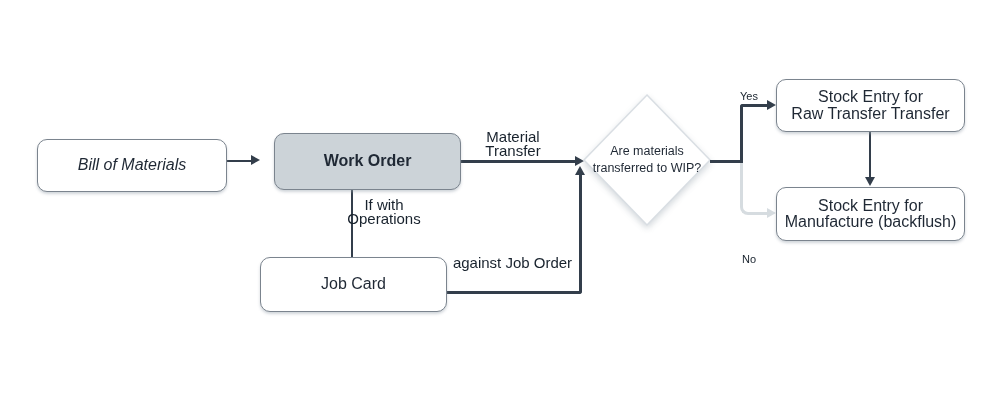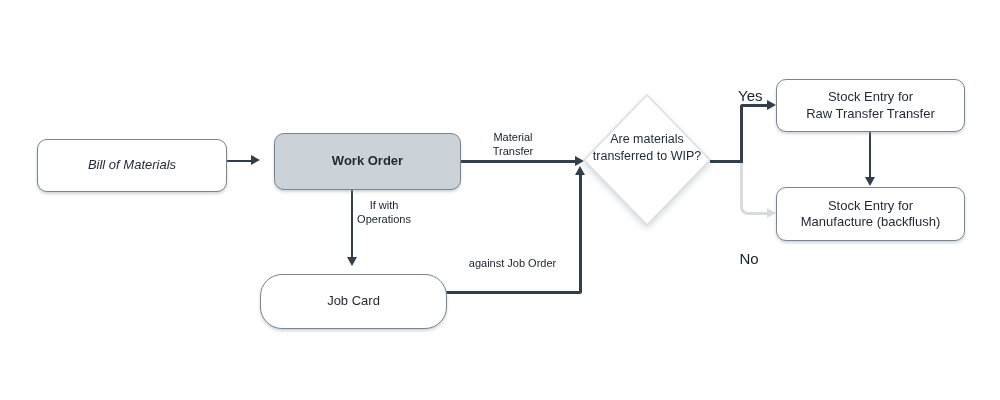--- a/index.html
+++ b/index.html
@@ -20,55 +20,55 @@
 
   
   .node{
     position:absolute;
     background:var(--node-fill);
     border:1.6px solid var(--node-border);
     border-radius:10px;
     box-shadow:0 2px 3px rgba(151,162,173,0.45);
     display:flex;flex-direction:column;align-items:center;justify-content:center;
     color:var(--text);
-    font-size:13px;
+    font-size:16px;
     line-height:16.5px;
     text-align:left;
   }
   .node--bom{left:37px;top:139px;width:188px;height:51px;font-style:italic;}
   .node--wo{left:274px;top:133px;width:185px;height:55px;background:var(--work-order-fill);font-weight:bold;}
-  .node--jc{left:260px;top:274px;width:185px;height:53px;border-radius:22px;}
+  .node--jc{left:260px;top:257px;width:185px;height:53px;}
   .node--rmt{left:776px;top:79px;width:187px;height:51px;}
   .node--mfg{left:776px;top:187px;width:187px;height:52px;}
 
   
   .diamond-svg{position:absolute;left:578px;top:89px;width:140px;height:142px;
     filter:drop-shadow(0 3px 3px rgba(160,170,180,0.45));}
   .diamond-label{
-    position:absolute;left:584px;top:131px;width:126px;
+    position:absolute;left:584px;top:143px;width:126px;
     text-align:center;color:var(--text);font-size:12.5px;line-height:16.5px;
   }
 
   
   .seg{position:absolute;background:var(--line);}
   .elbow{position:absolute;background:transparent;}
 
   
   .ah{position:absolute;width:0;height:0;}
   .ah--right{border-top:5.5px solid transparent;border-bottom:5.5px solid transparent;border-left:9.5px solid var(--line);}
   .ah--right-muted{border-top:5.5px solid transparent;border-bottom:5.5px solid transparent;border-left:9.5px solid var(--line-muted);}
   .ah--down{border-left:5.5px solid transparent;border-right:5.5px solid transparent;border-top:9.5px solid var(--line);}
   .ah--up{border-left:5.5px solid transparent;border-right:5.5px solid transparent;border-bottom:9.5px solid var(--line);}
 
   
   .edge-label{
     position:absolute;text-align:center;color:var(--label-text);
-    font-size:11px;line-height:14px;white-space:nowrap;
+    font-size:15px;line-height:14px;white-space:nowrap;
   }
-  .edge-label--small{font-size:15px;line-height:12px;}
+  .edge-label--small{font-size:11px;line-height:12px;}
 </style>
 </head>
 <body>
 
 <div class="canvas">
 
   <div>
     <div class="seg" style="left:225px;top:159.5px;width:28px;height:2.5px;"></div>
     <div class="ah ah--right" style="left:251px;top:155.3px;"></div>
   </div>

